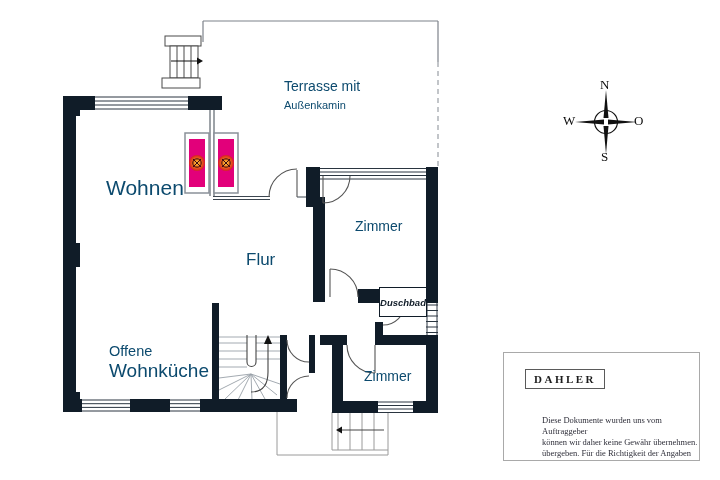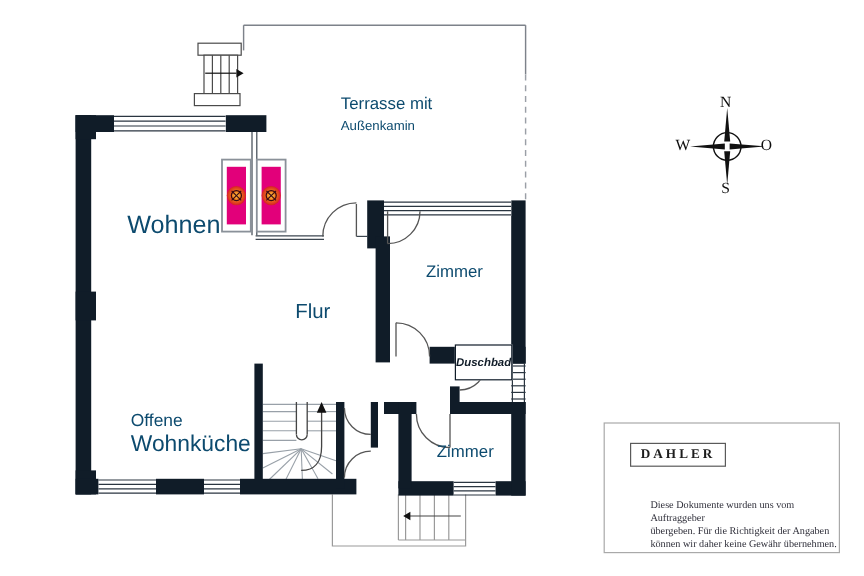--- a/index.html
+++ b/index.html
@@ -215,18 +215,18 @@
 
 <div class="compass-letter" style="left:600px;top:77px;">N</div>
 <div class="compass-letter" style="left:563px;top:113px;">W</div>
 <div class="compass-letter" style="left:634px;top:113px;">O</div>
 <div class="compass-letter" style="left:601px;top:149px;">S</div>
 
 <div class="legend-box">
   <div class="brand-box">DAHLER</div>
   <div class="disclaimer">
     <div>Diese Dokumente wurden uns vom Auftraggeber</div>
+    <div>können wir daher keine Gewähr übernehmen.</div>
     <div>übergeben. Für die Richtigkeit der Angaben</div>
-    <div>können wir daher keine Gewähr übernehmen.</div>
   </div>
 </div>
 
 </div>
 
 </body></html>

